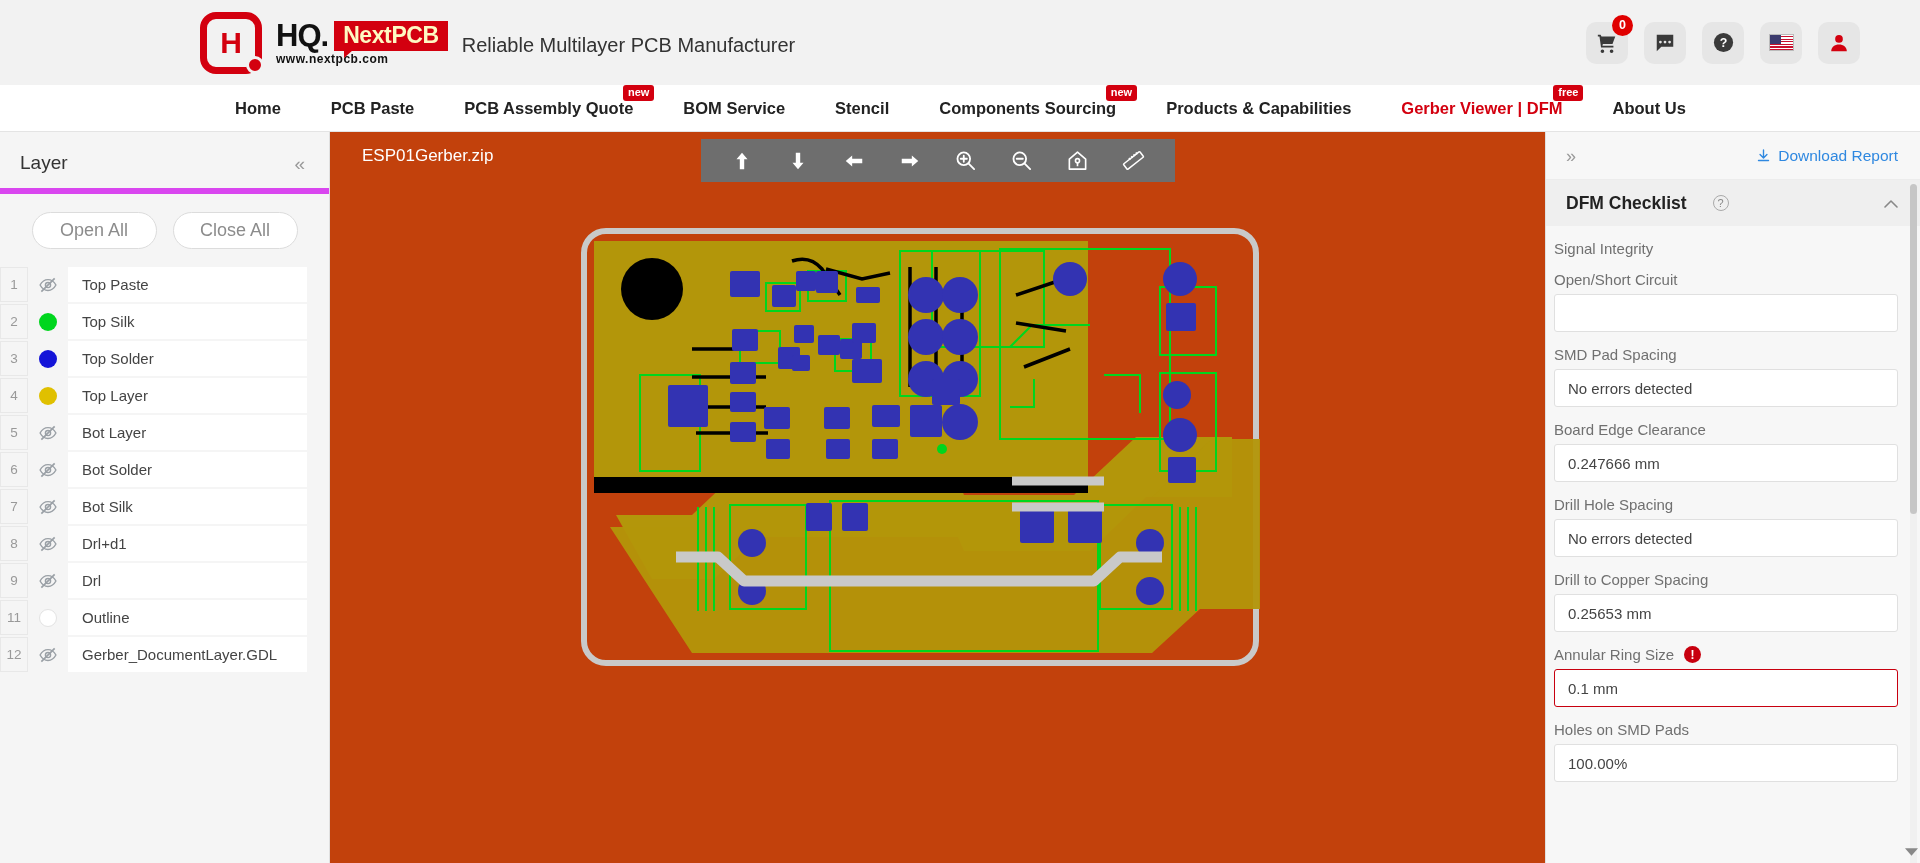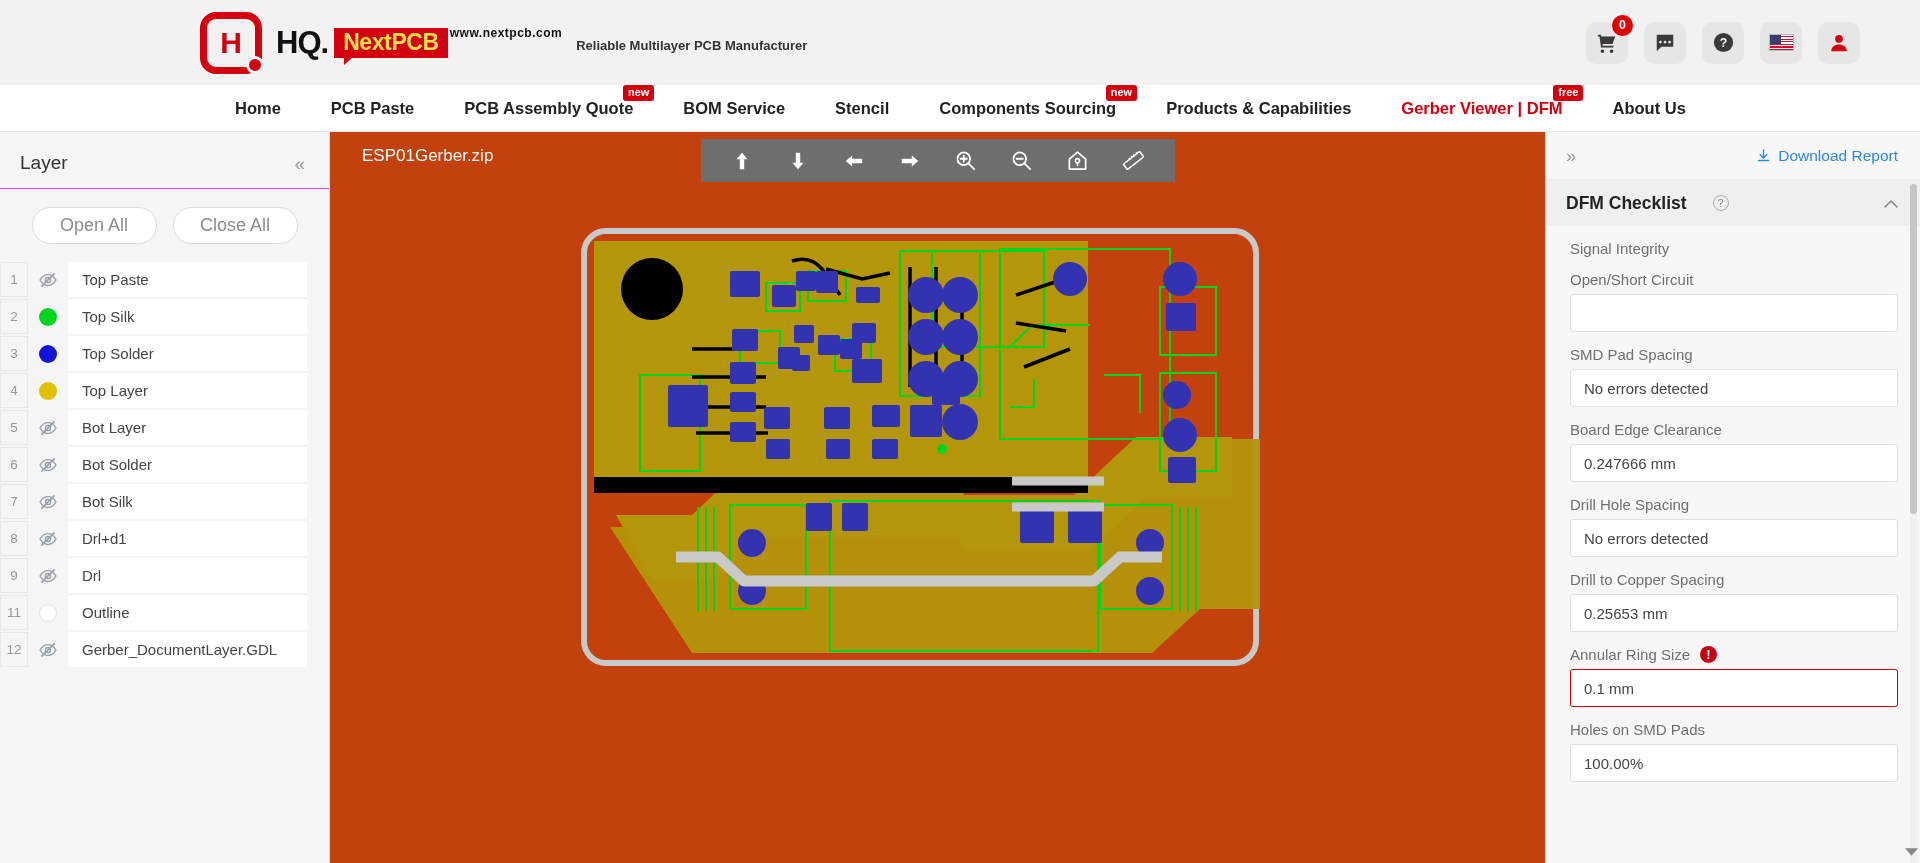--- a/index.html
+++ b/index.html
@@ -38,47 +38,47 @@
     font-family: "Liberation Sans", sans-serif;
   }
   .brand-mark .dot {
     position: absolute;
     right: -9px; bottom: -7px;
     width: 18px; height: 18px;
     border-radius: 50%;
     background: #d3000f;
     border: 3px solid #f2f2f2;
   }
-  .brand-text { display: flex; gap: 2px; }
+  .brand-text { display: flex; flex-direction: column; gap: 2px; }
   .brand-row1 { display: flex; align-items: center; gap: 6px; }
   .hq-word {
     font-size: 31px; font-weight: bold; color: #111;
     letter-spacing: -1px; line-height: 1;
   }
   .nextpcb-badge {
-    background: #d3000f; color: #fde047;
+    background: #d3000f; color: #fef9c3;
     font-size: 23px; font-weight: bold;
     padding: 3px 9px 4px 9px;
     line-height: 1;
     position: relative;
     letter-spacing: -0.4px;
   }
   .nextpcb-badge::after {
     content: "";
     position: absolute;
     left: 10px; bottom: -7px;
     border-left: 9px solid #d3000f;
     border-bottom: 8px solid transparent;
   }
   .brand-url {
     font-size: 12px; font-weight: bold; color: #111;
     letter-spacing: 0.5px; line-height: 1;
   }
   .tagline {
-    font-size: 13px; color: #333; font-weight: bold;
+    font-size: 20px; color: #333; font-weight: normal;
     margin-left: 14px; align-self: center; margin-top: 6px;
   }
 
   .header-icons {
     position: absolute;
     right: 60px; top: 50%;
     transform: translateY(-50%);
     display: flex; align-items: center; gap: 16px;
   }
   .hicon {
@@ -152,21 +152,21 @@
     width: 330px;
     background: #f5f5f5;
     border-right: 1px solid #e0e0e0;
     display: flex;
     flex-direction: column;
     flex: 0 0 330px;
   }
   .layer-head {
     display: flex; align-items: center; justify-content: space-between;
     padding: 20px 24px 14px 20px;
-    border-bottom: 1px solid #d946ef;
+    border-bottom: 6px solid #d946ef;
   }
   .layer-title { font-size: 19px; color: #333; }
   .collapse-btn { color: #999; font-size: 19px; cursor: pointer; line-height: 1; }
   .layer-btns {
     display: flex; gap: 16px;
     padding: 18px 22px 14px 22px;
     justify-content: center;
   }
   .pill-btn {
     flex: 1;
@@ -283,21 +283,21 @@
   .q-mark {
     width: 16px; height: 16px; border-radius: 50%;
     border: 1px solid #aaa; color: #888;
     font-size: 11px; display: flex; align-items: center; justify-content: center;
     cursor: pointer;
   }
   .chev-up { margin-left: auto; color: #888; font-size: 14px; cursor: pointer; }
 
   .dfm-body {
     flex: 1;
-    padding: 14px 22px 0 24px;
+    padding: 14px 22px 0 8px;
     overflow: hidden;
     position: relative;
   }
   .dfm-field { margin-bottom: 14px; }
   .dfm-label {
     font-size: 15px; color: #707070;
     margin-bottom: 6px;
     display: flex; align-items: center; gap: 10px;
   }
   .err-badge {

